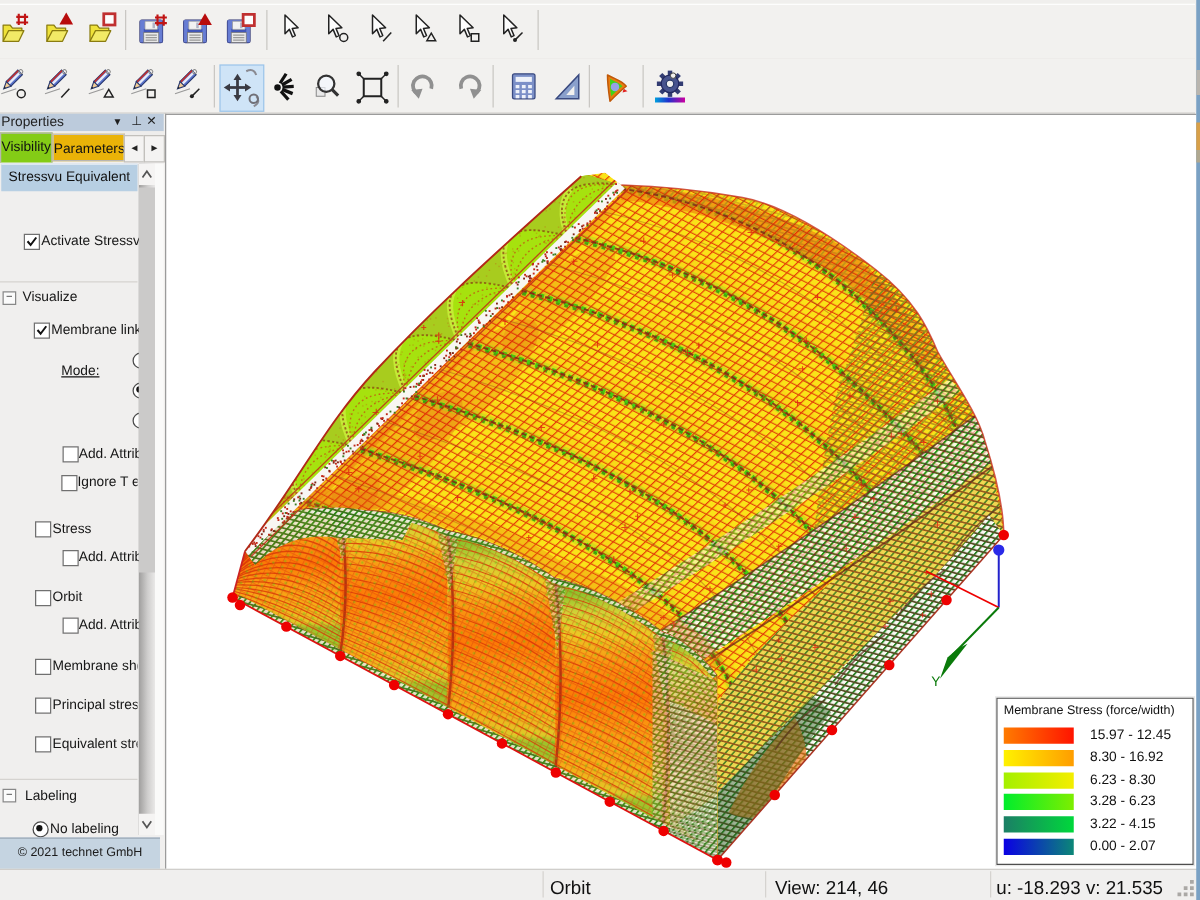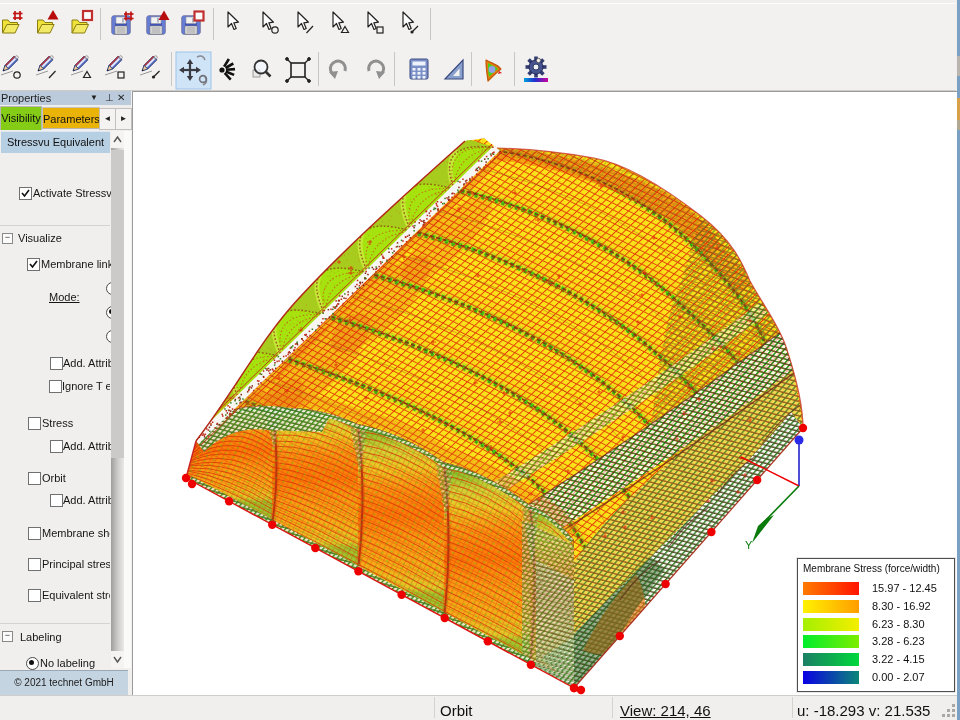--- a/index.html
+++ b/index.html
@@ -1550,21 +1550,21 @@
   <div class="lbar" style="top:94px;background:linear-gradient(90deg,#1b7f66,#00d83b);"></div>
   <div class="llbl" style="top:94px;">3.22 - 4.15</div>
   <div class="lbar" style="top:112px;background:linear-gradient(90deg,#0a00e4,#0c8777);"></div>
   <div class="llbl" style="top:112px;">0.00 - 2.07</div>
 </div>
 
 <div id="status" class="abs"></div>
 <div class="ssep" style="left:434px;top:697px;"></div>
 <div class="stxt" style="left:440px;top:702px;">Orbit</div>
 <div class="ssep" style="left:612px;top:697px;"></div>
-<div class="stxt" style="left:620px;top:702px;text-decoration:underline;">View: 214, 46</div>
+<div class="stxt" style="left:620px;top:702px;">View: 214, 46</div>
 <div class="ssep" style="left:792px;top:697px;"></div>
 <div class="stxt" style="left:797px;top:702px;">u: -18.293 v: 21.535</div>
 <svg class="abs" style="left:941px;top:703px;" width="16" height="15">
   <g fill="#aaa8a5">
     <rect x="11" y="1" width="3" height="3"></rect>
       <rect x="11" y="6" width="3" height="3"></rect>
       <rect x="11" y="11" width="3" height="3"></rect>
     <rect x="6" y="6" width="3" height="3"></rect>
       <rect x="6" y="11" width="3" height="3"></rect>
     <rect x="1" y="11" width="3" height="3"></rect>

